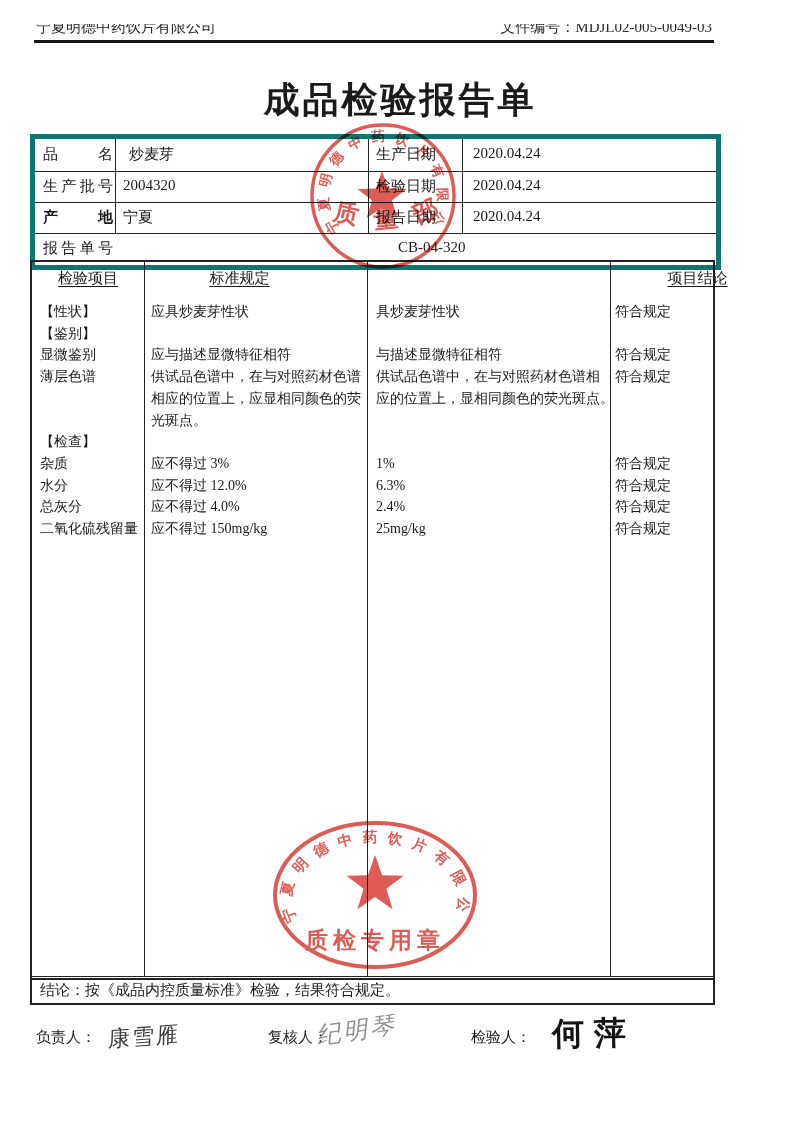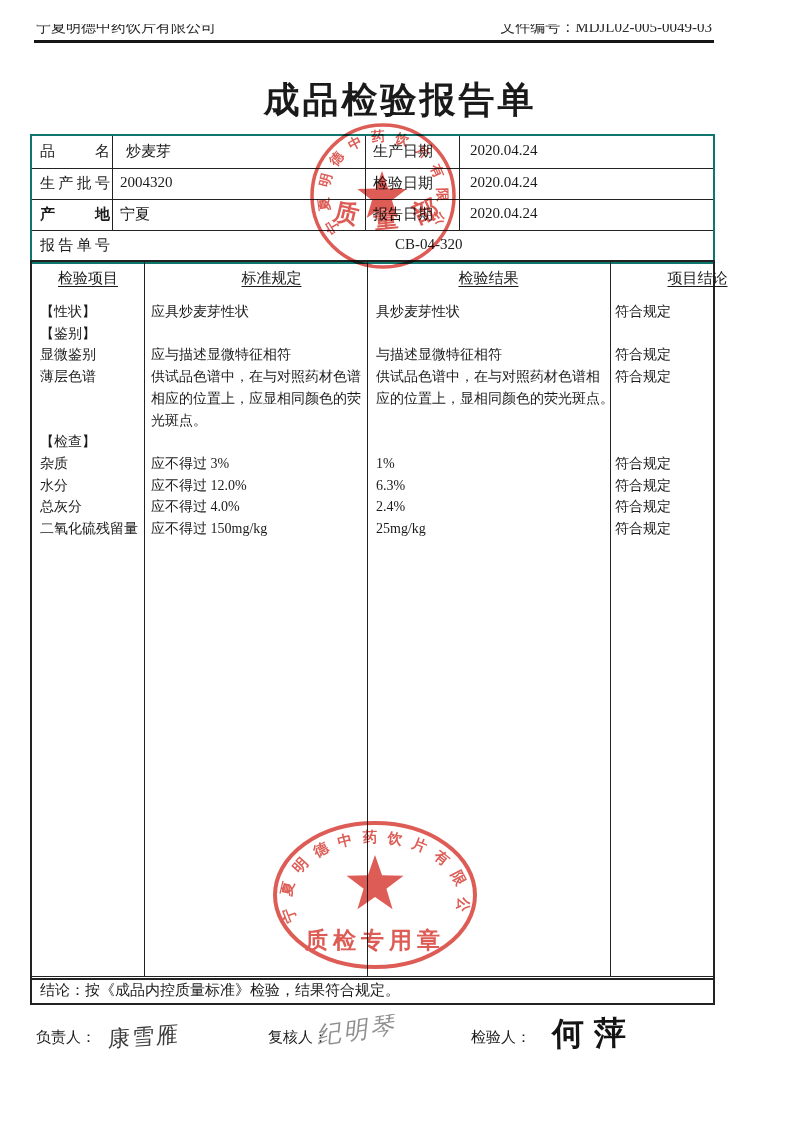--- a/index.html
+++ b/index.html
@@ -8,21 +8,21 @@
   .abs{position:absolute;}
 
   
   .clip-band{position:absolute;top:24px;height:14px;overflow:hidden;}
   .clip-band span{display:block;margin-top:-7px;font-size:15px;line-height:20px;white-space:nowrap;color:#2a2a2a;}
   #hdr-rule{left:34px;top:40px;width:680px;height:3px;background:#161616;}
 
   #title{left:0;top:76px;width:800px;text-align:center;font-size:36px;font-weight:bold;letter-spacing:3px;}
 
   
-  #info-table{left:30px;top:134px;width:681px;height:126px;border:2px solid #0f766e;}
+  #info-table{left:30px;top:134px;width:681px;height:126px;border:5px solid #0f766e;}
   .hline{position:absolute;left:0;width:100%;height:1px;background:#222;}
   .vline{position:absolute;top:0;width:1px;background:#222;}
   .cell{position:absolute;font-size:15px;white-space:nowrap;}
   .lbl{width:70px;padding-left:8px;text-align:justify;text-align-last:justify;}
 
   
   #items-table{left:30px;top:260px;width:681px;height:716px;border:2px solid #222;}
   .col-hdr{position:absolute;top:7px;font-size:15px;text-decoration:underline;text-underline-offset:3px;text-align:center;white-space:nowrap;}
   .colblock{position:absolute;top:39px;font-size:14px;line-height:21.7px;white-space:pre;}
 
@@ -80,22 +80,21 @@
     <div class="cell lbl" style="left:0;top:100px;">报告单号</div>
     <div class="cell" style="left:337px;top:100px;margin-left:26px;">CB-04-320</div>
   </div>
 
   <div id="items-table" class="abs">
     <div class="vline" style="left:112px;height:714px;"></div>
     <div class="vline" style="left:335px;height:714px;"></div>
     <div class="vline" style="left:578px;height:714px;"></div>
 
     <div class="col-hdr" style="left:0;width:112px;">检验项目</div>
-    <div class="col-hdr" style="left:128px;width:223px;text-align:center;">标准规定</div>
-    <div class="col-hdr" style="left:335px;width:243px;">检验结果</div>
+    <div class="col-hdr" style="left:96px;width:223px;text-align:center;">标准规定</div>
     <div class="col-hdr" style="left:578px;width:103px;margin-left:36px;">项目结论</div>
 
     <div class="colblock" style="left:8px;">【性状】
 【鉴别】
 显微鉴别
 薄层色谱
 
 
 【检查】
 杂质

